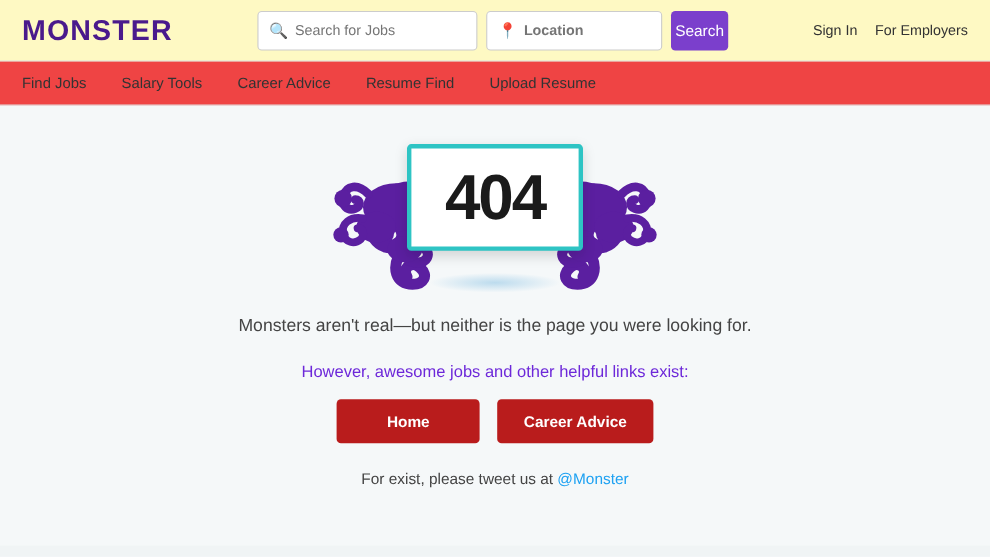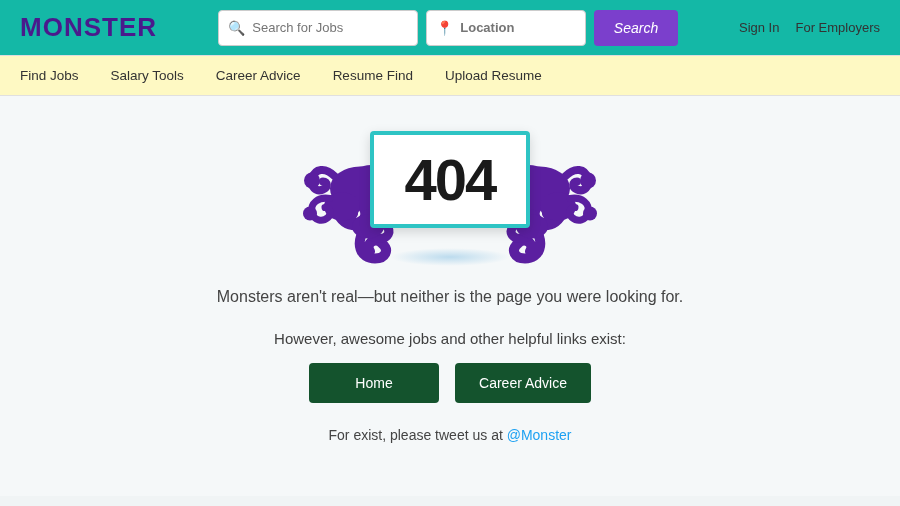--- a/index.html
+++ b/index.html
@@ -1,20 +1,20 @@
 <!DOCTYPE html>
 <html><head>
   <meta charset="utf-8">
   <style>
     * { margin: 0; padding: 0; box-sizing: border-box; }
     body { font-family: Arial, sans-serif; background: #f0f4f5; width: 900px; height: 506px; overflow: hidden; }
 
     
     .header {
-      background: #14b8a6;
+      background: #fef9c3;
       border-bottom: 1px solid #ddd;
       padding: 0 20px;
       height: 56px;
       display: flex;
       align-items: center;
       justify-content: space-between;
     }
     .logo {
       font-size: 26px;
       font-weight: bold;
@@ -70,42 +70,41 @@
     .location-pin {
       margin-right: 6px;
       color: #6c3cbb;
       font-size: 14px;
     }
     .search-btn {
       background: #7b3fcc;
       color: #fff;
       border: none;
       border-radius: 4px;
-      padding: 8px 20px;
+      padding: 8px 4px;
       font-size: 14px;
       cursor: pointer;
       height: 36px;
-      font-style: italic;
     }
     .header-links {
       display: flex;
       gap: 16px;
       align-items: center;
       font-size: 14px;
       color: #333;
     }
     .header-links a {
       text-decoration: none;
       color: #333;
       font-size: 13px;
     }
 
     
     .nav-bar {
-      background: #fef9c3;
+      background: #ef4444;
       border-bottom: 1px solid #e0e0e0;
       padding: 0 20px;
       height: 40px;
       display: flex;
       align-items: center;
       gap: 32px;
     }
     .nav-bar a {
       text-decoration: none;
       color: #333;
@@ -167,36 +166,36 @@
     }
 
     .error-message {
       font-size: 16px;
       color: #444;
       margin-bottom: 24px;
       text-align: center;
     }
     .helpful-text {
       font-size: 15px;
-      color: #404040;
+      color: #6d28d9;
       margin-bottom: 16px;
     }
     .action-buttons {
       display: flex;
       gap: 16px;
       margin-bottom: 24px;
     }
     .action-btn {
-      background: #14532d;
+      background: #b91c1c;
       color: #fff;
       border: none;
       border-radius: 4px;
       padding: 12px 24px;
       font-size: 14px;
-      font-weight: normal;
+      font-weight: bold;
       cursor: pointer;
       min-width: 130px;
       text-align: center;
     }
     .tweet-text {
       font-size: 14px;
       color: #444;
     }
     .tweet-text a {
       color: #1da1f2;

